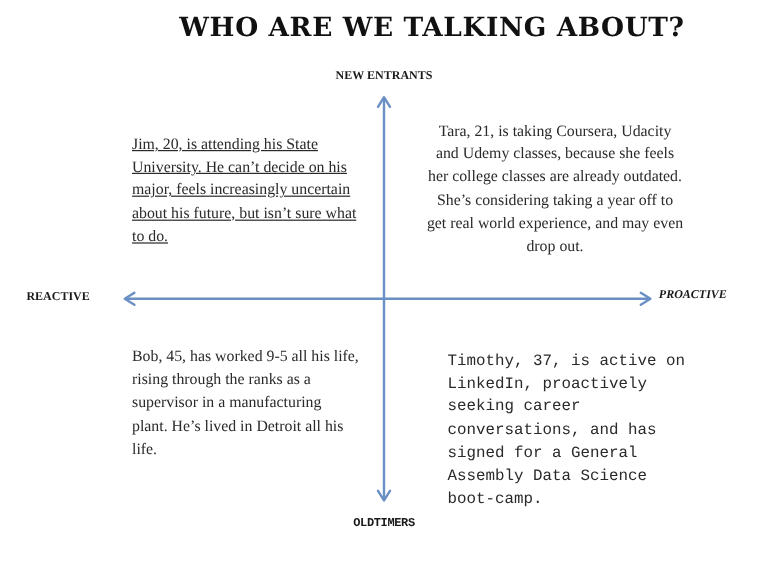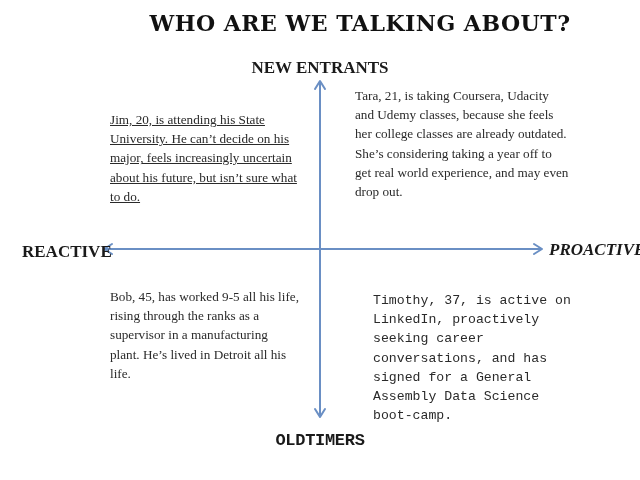--- a/index.html
+++ b/index.html
@@ -24,21 +24,21 @@
       font-family: "DejaVu Serif", "Liberation Serif", serif;
       font-weight: bold;
       font-size: 22px;
       letter-spacing: 0.5px;
       color: #111;
       margin-left: 40px;
     }
     .axis-label {
       position: absolute;
       font-weight: bold;
-      font-size: 17px;
+      font-size: 10px;
       color: #1a1a1a;
       white-space: nowrap;
     }
     .label-top {
       left: 0;
       width: 640px;
       text-align: center;
       top: 58px;
     }
     .label-bottom {
@@ -65,21 +65,21 @@
       width: 640px;
       height: 480px;
     }
     .quad-text {
       position: absolute;
       font-size: 13.2px;
       line-height: 19.2px;
       color: #2a2a2a;
     }
     .q-tl { left: 110px; top: 110px; width: 190px; text-decoration: underline; }
-    .q-tr { left: 355px; top: 86px; width: 215px; }
+    .q-tr { left: 355px; top: 99px; width: 215px; text-align: center; }
     .q-bl { left: 110px; top: 287px; width: 190px; }
     .q-br { left: 373px; top: 291px; width: 200px; font-family: Liberation Mono, monospace; }
   </style>
 </head>
 <body>
 
 <div class="title">WHO ARE WE TALKING ABOUT?</div>
 
 <svg class="axes" viewBox="0 0 640 480" xmlns="http://www.w3.org/2000/svg">
   <g stroke="#6a8fc4" stroke-width="2" fill="none" stroke-linecap="round" stroke-linejoin="round">

